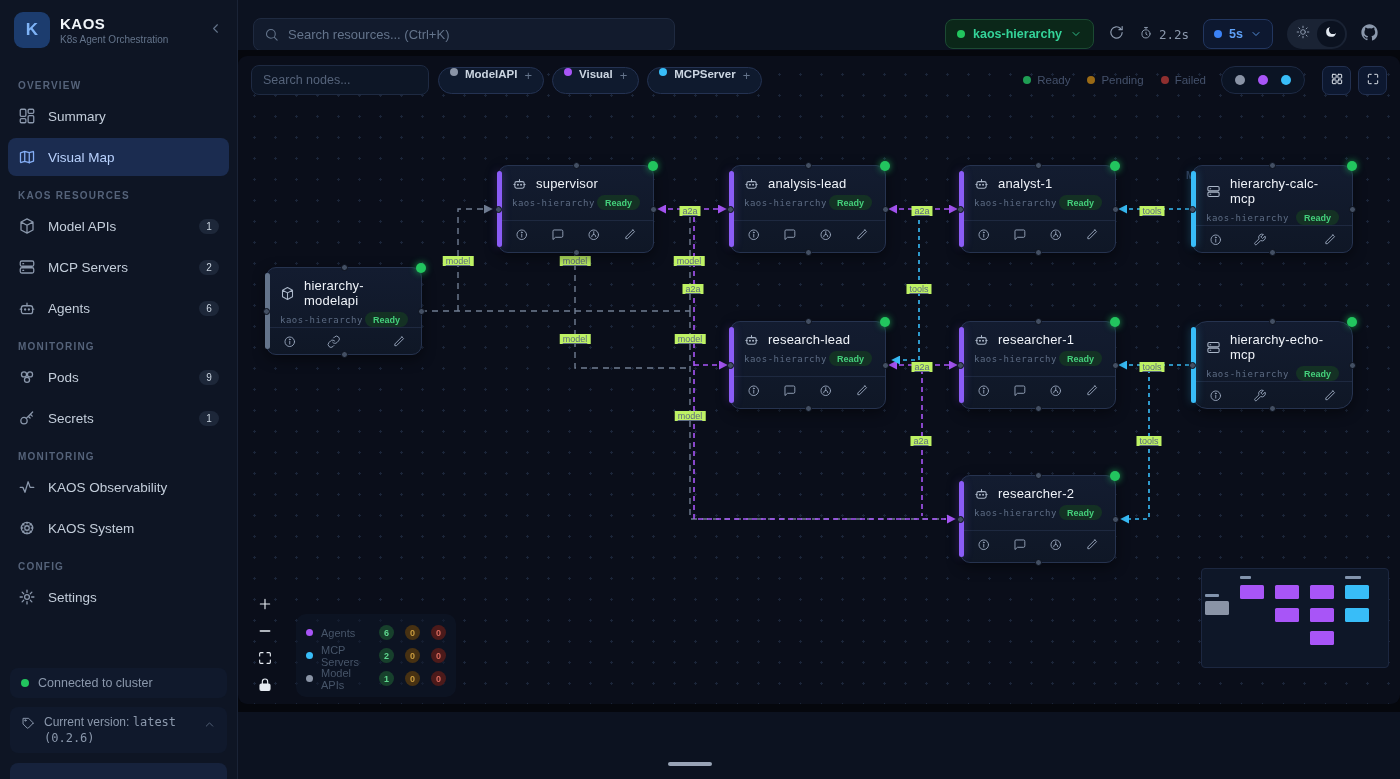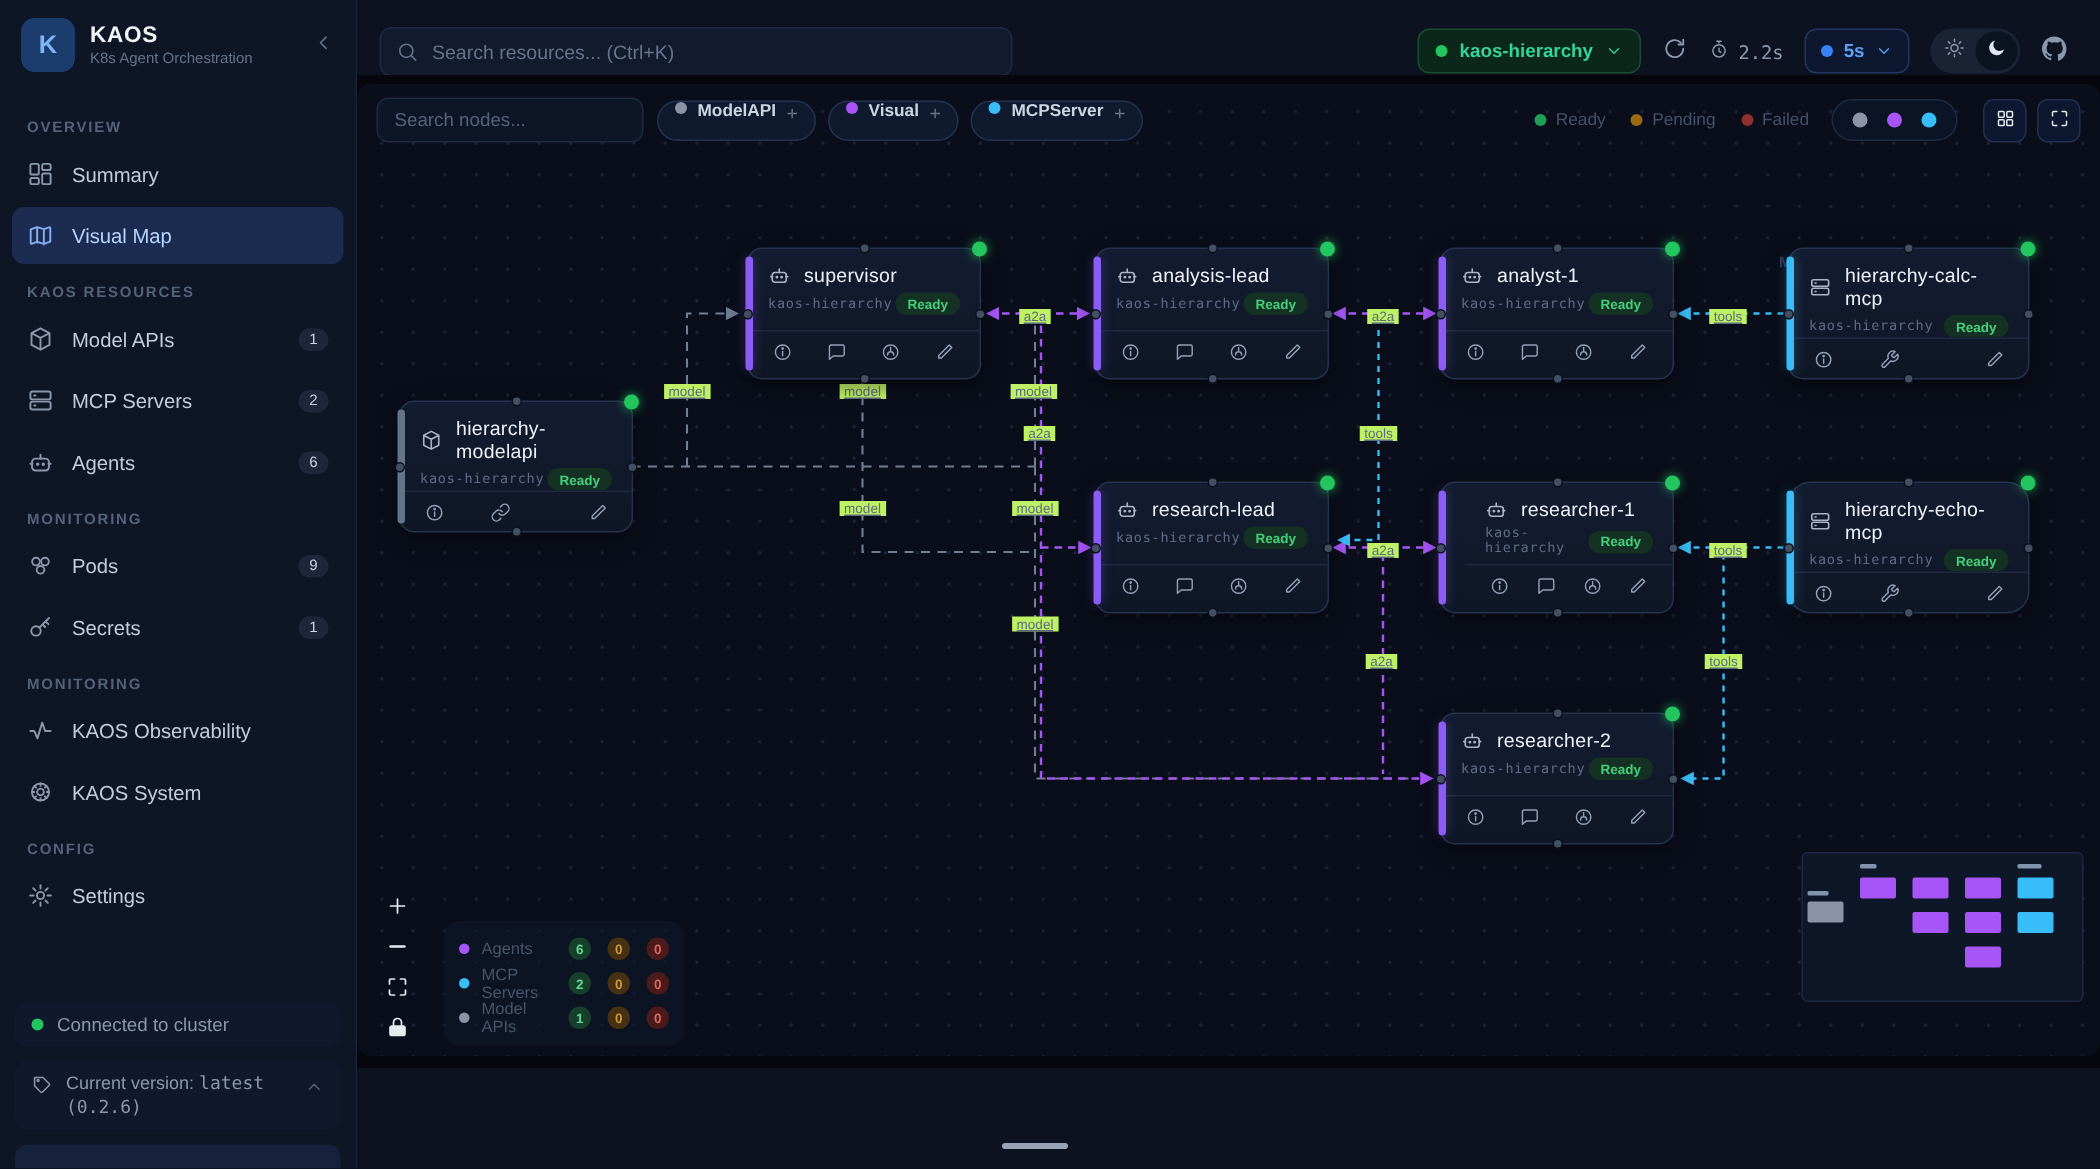--- a/index.html
+++ b/index.html
@@ -768,21 +768,21 @@
                     <path d="M12 6.5v5m0 0c-2.4 0-3.6 1.8-3.6 4m3.6-4c2.4 0 3.6 1.8 3.6 4"></path>
                   </svg></span>
               </button>
               <button class="n-act">
                 <span><svg viewBox="0 0 24 24" fill="none" stroke="currentColor" stroke-width="1.7" stroke-linecap="round" stroke-linejoin="round">
                     <path d="M17.5 3.5l3 3L8 19H5v-3L17.5 3.5z"></path>
                   </svg></span>
               </button>
             </div>
           </div>
-          <div class="node agent" style="left: 722px; top: 265px; width: 156px; padding-left: 16px;">
+          <div class="node agent" style="left: 722px; top: 265px; width: 156px;">
             <span class="accent"></span>
             <span class="status-dot"></span>
             <span class="handle t"></span>
             <span class="handle b"></span>
             <span class="handle l"></span>
             <span class="handle r"></span>
             <div class="n-header">
               <span class="n-type-ico">
                 <svg viewBox="0 0 24 24" fill="none" stroke="currentColor" stroke-width="1.7" stroke-linecap="round" stroke-linejoin="round">
                   <rect x="4.5" y="9" width="15" height="10.5" rx="3"></rect>

